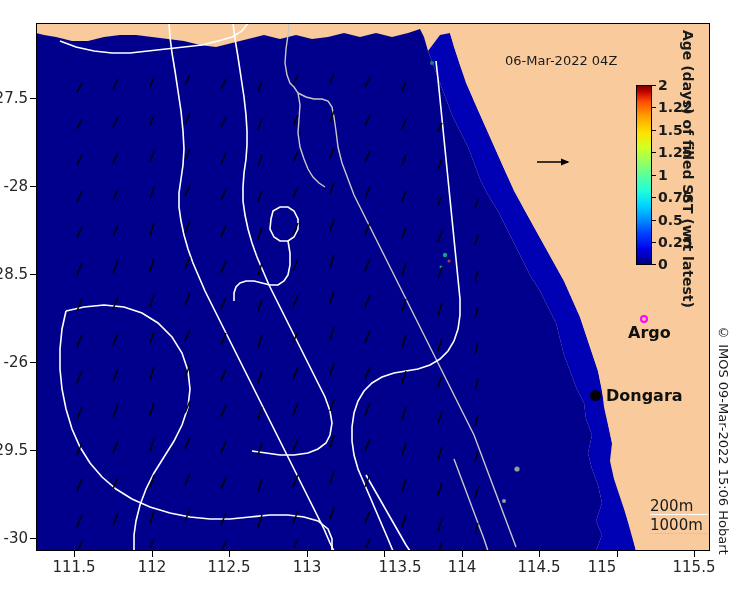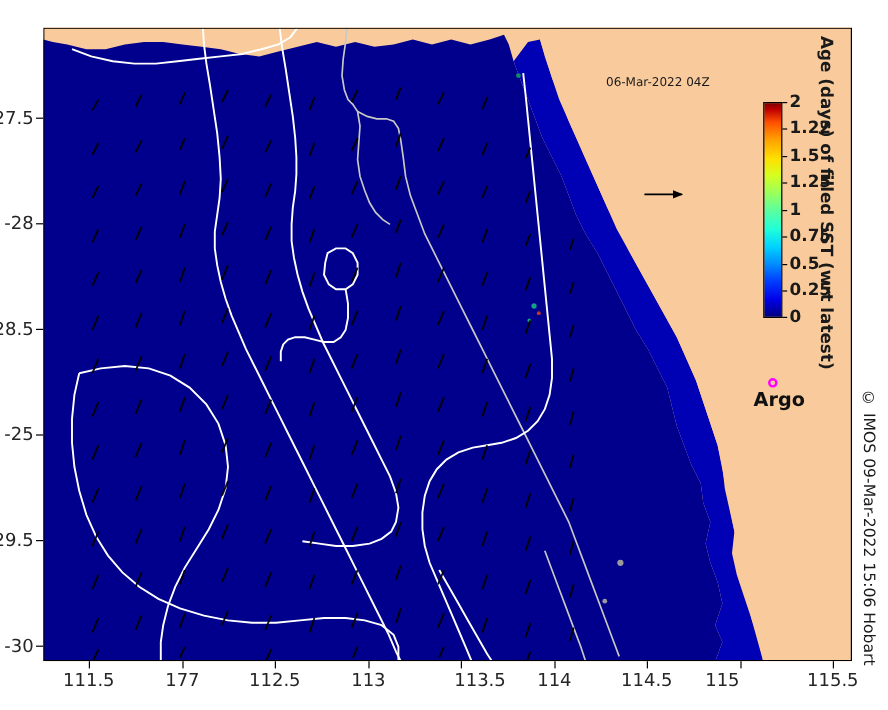--- a/index.html
+++ b/index.html
@@ -59,22 +59,22 @@
   }
 
   
   .map-text {
     position: absolute;
     font-size: 14px;
     color: #1a1a1a;
     white-space: nowrap;
   }
   #date-stamp {
-    left: 469px; top: 41px;
-    font-size: 10px;
+    left: 469px; top: 30px;
+    font-size: 13px;
   }
   #arrow-scale {
     position: absolute;
     left: 500px; top: 133px;
     width: 40px; height: 12px;
   }
 
   
   #colorbar-wrap {
     position: absolute;
@@ -492,42 +492,42 @@
     <div class="tick-mark x-tick" style="left:152px"></div>
     <div class="tick-mark x-tick" style="left:229px"></div>
     <div class="tick-mark x-tick" style="left:307px"></div>
     <div class="tick-mark x-tick" style="left:384px"></div>
     <div class="tick-mark x-tick" style="left:462px"></div>
     <div class="tick-mark x-tick" style="left:539px"></div>
     <div class="tick-mark x-tick" style="left:617px"></div>
     <div class="tick-mark x-tick" style="left:694px"></div>
 
     <div class="x-tick-label" style="left:74px">111.5</div>
-    <div class="x-tick-label" style="left:152px">177</div>
+    <div class="x-tick-label" style="left:152px">112</div>
     <div class="x-tick-label" style="left:229px">112.5</div>
     <div class="x-tick-label" style="left:307px">113</div>
     <div class="x-tick-label" style="left:400px">113.5</div>
     <div class="x-tick-label" style="left:462px">114</div>
     <div class="x-tick-label" style="left:539px">114.5</div>
     <div class="x-tick-label" style="left:602px">115</div>
     <div class="x-tick-label" style="left:694px">115.5</div>
   </div>
 
   <div>
     <div class="tick-mark y-tick" style="top:98px"></div>
     <div class="tick-mark y-tick" style="top:186px"></div>
     <div class="tick-mark y-tick" style="top:274px"></div>
     <div class="tick-mark y-tick" style="top:362px"></div>
     <div class="tick-mark y-tick" style="top:450px"></div>
     <div class="tick-mark y-tick" style="top:538px"></div>
 
     <div class="y-tick-label" style="top:98px">-27.5</div>
     <div class="y-tick-label" style="top:186px">-28</div>
     <div class="y-tick-label" style="top:274px">-28.5</div>
-    <div class="y-tick-label" style="top:362px">-25</div>
+    <div class="y-tick-label" style="top:362px">-26</div>
     <div class="y-tick-label" style="top:450px">-29.5</div>
     <div class="y-tick-label" style="top:538px">-30</div>
   </div>
 
   <div id="colorbar-wrap">
     <div id="colorbar"></div>
     <div class="cb-tick" style="top:0px"></div>
     <div class="cb-tick" style="top:22px"></div>
     <div class="cb-tick" style="top:45px"></div>
     <div class="cb-tick" style="top:67px"></div>
@@ -547,17 +547,31 @@
     <div class="cb-label" style="top:157px">0.25</div>
     <div class="cb-label" style="top:179px">0</div>
   </div>
   <div id="colorbar-title">Age (days) of filled SST (wrt latest)</div>
 
   <div id="argo-legend">
     <div id="argo-marker"></div>
     <div id="argo-label">Argo</div>
   </div>
 
-
+  <div id="dongara-group">
+    <div id="dongara-marker"></div>
+    <div id="dongara-label">Dongara</div>
+  </div>
+
+  <div id="depth-legend">
+    <div class="depth-row">
+      <span class="depth-line d200"></span>
+      <span class="depth-text">200m</span>
+    </div>
+    <div class="depth-row">
+      <span class="depth-line d1000"></span>
+      <span class="depth-text">1000m</span>
+    </div>
+  </div>
 
   <div id="credit">© IMOS 09-Mar-2022 15:06 Hobart</div>
 
 </div>
 
 </body></html>

